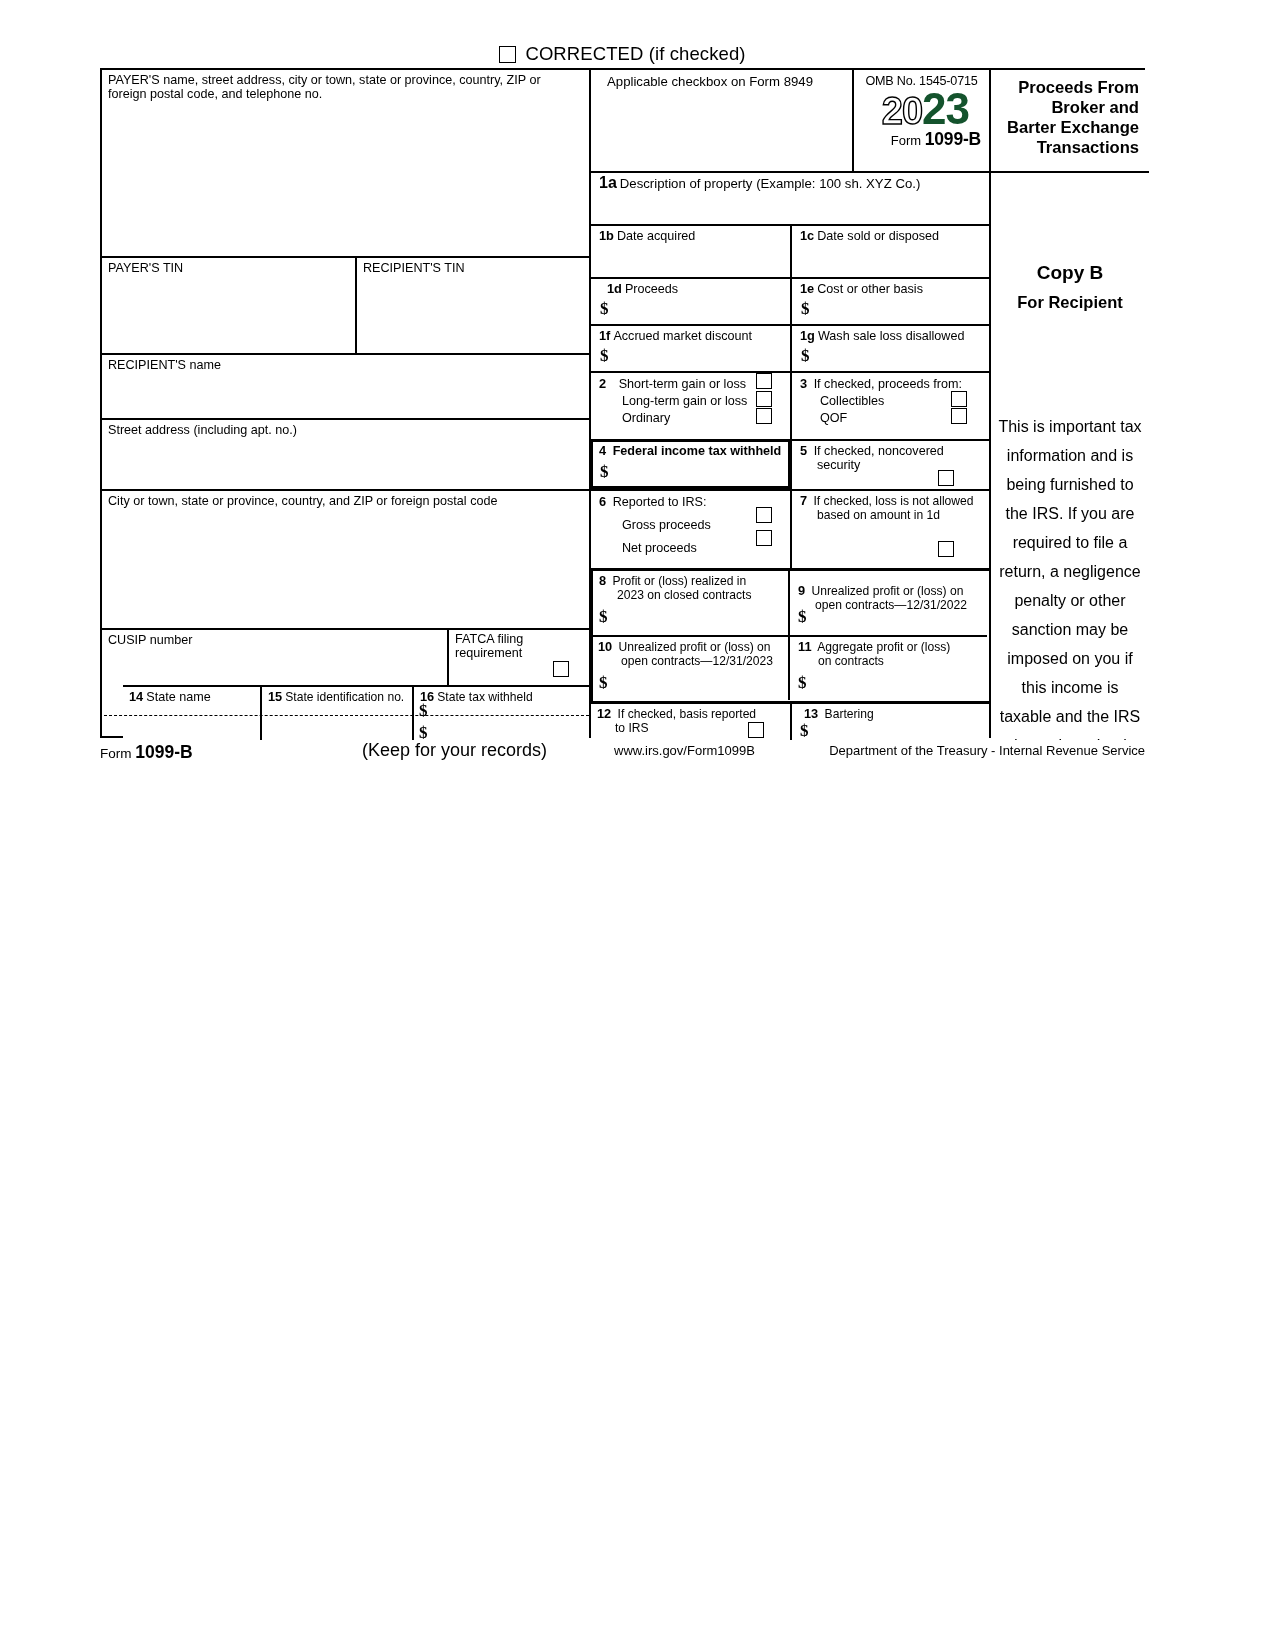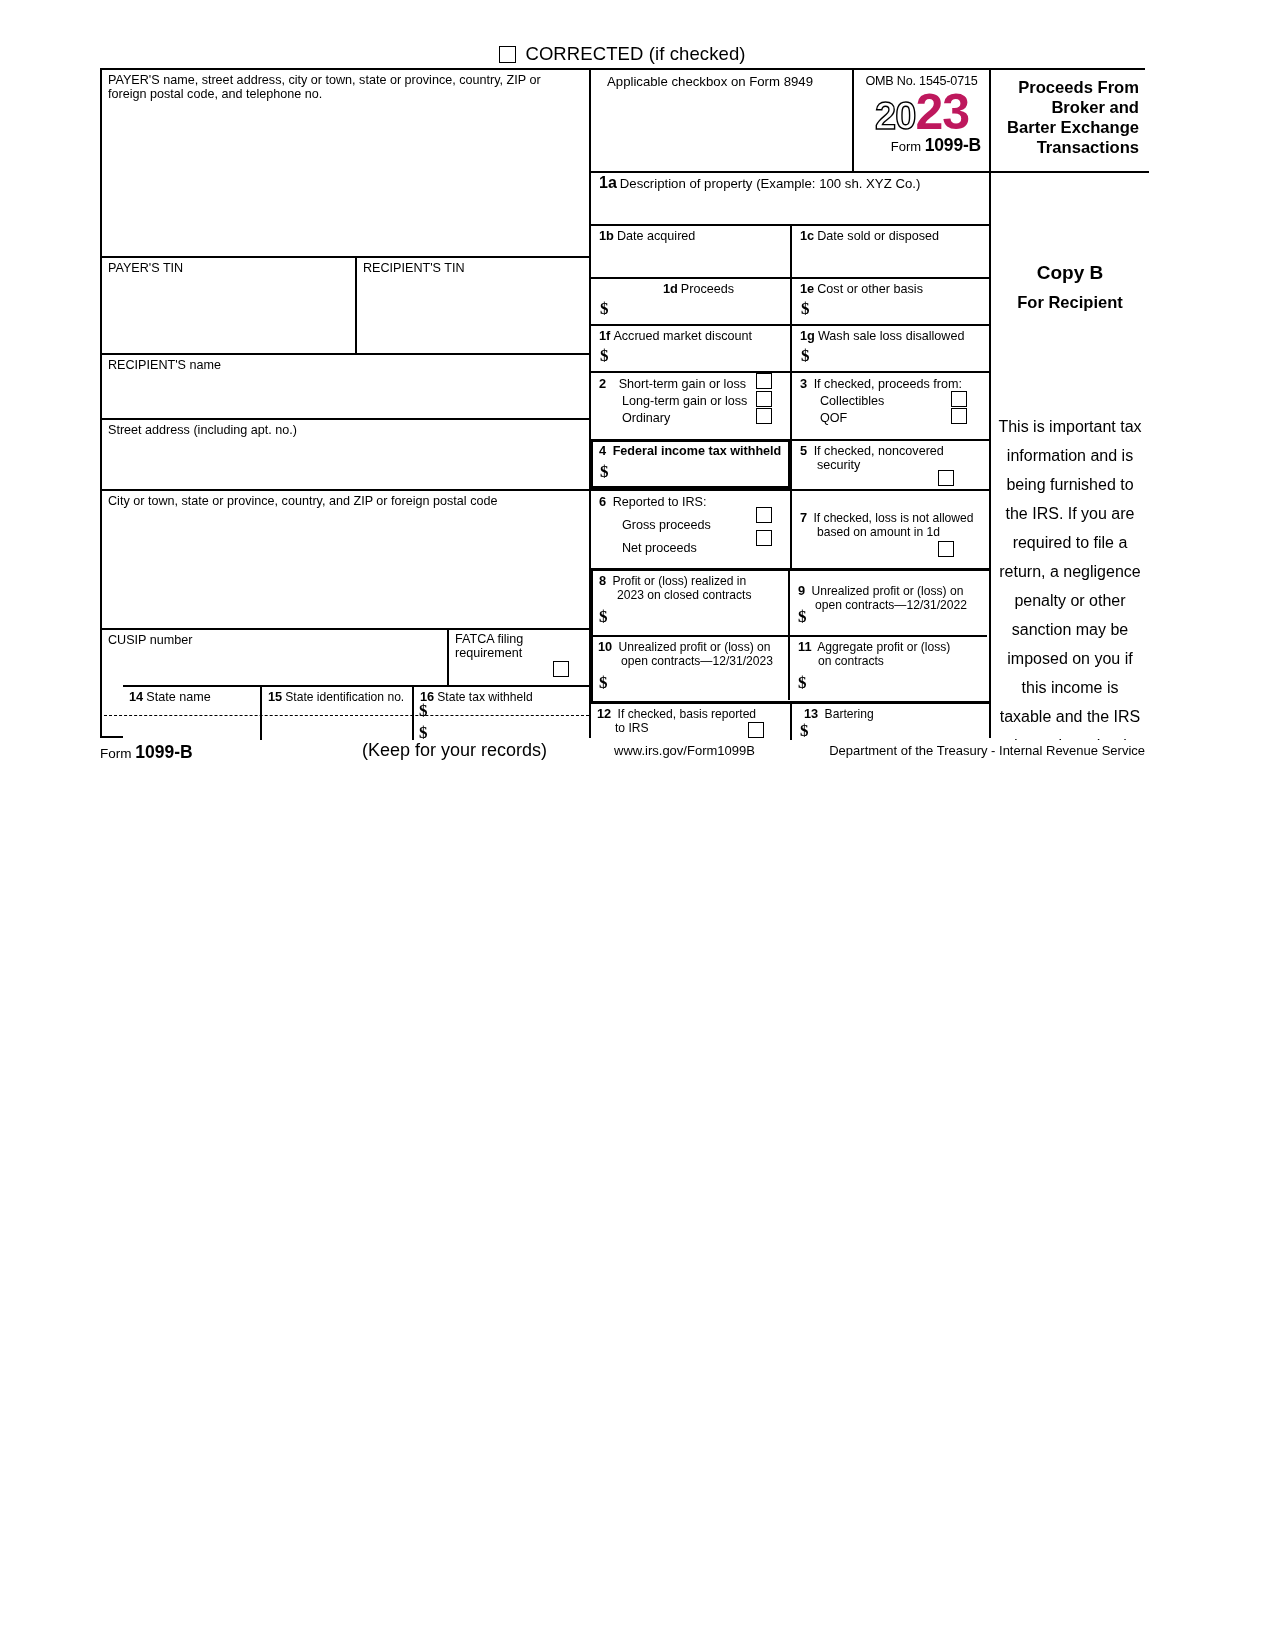--- a/index.html
+++ b/index.html
@@ -104,22 +104,22 @@
     line-height: 1;
     font-family: "Liberation Sans", sans-serif;
   }
   #year .y1 {
     font-size: 38px; font-weight: bold;
     color: #fff;
     -webkit-text-stroke: 1.4px #000;
     letter-spacing: -1px;
   }
   #year .y2 {
-    font-size: 50px; font-weight: bold;
-    color: #be185d;
+    font-size: 44px; font-weight: bold;
+    color: #14532d;
     letter-spacing: -1px;
   }
   #formno {
     text-align: right;
     padding-right: 8px;
     margin-top: -2px;
     font-size: 13px;
   }
   #formno b { font-size: 17.5px; letter-spacing: -.2px; }
 
@@ -244,21 +244,21 @@
       </div>
 
       <div class="cell bt" style="left:0;top:154px;width:199px;height:53px;">
         <div class="cap" style="padding-left:8px;"><span class="num">1b</span><span>Date acquired</span></div>
       </div>
       <div class="cell bt bl" style="left:199px;top:154px;width:199px;height:53px;">
         <div class="cap" style="padding-left:8px;"><span class="num">1c</span><span>Date sold or disposed</span></div>
       </div>
 
       <div class="cell bt" style="left:0;top:207px;width:199px;height:47px;">
-        <div class="cap" style="padding-left:16px;text-align:center;"><span class="num">1d</span><span>Proceeds</span></div>
+        <div class="cap" style="padding-left:16px;"><span class="num">1d</span><span>Proceeds</span></div>
         <span class="dollar" style="left:9px;top:20px;">$</span>
       </div>
       <div class="cell bt bl" style="left:199px;top:207px;width:199px;height:47px;">
         <div class="cap" style="padding-left:8px;"><span class="num">1e</span><span>Cost or other basis</span></div>
         <span class="dollar" style="left:9px;top:20px;">$</span>
       </div>
 
       <div class="cell bt" style="left:0;top:254px;width:199px;height:47px;">
         <div class="cap" style="padding-left:8px;"><span class="num">1f</span><span>Accrued market discount</span></div>
         <span class="dollar" style="left:9px;top:20px;">$</span>
@@ -325,21 +325,21 @@
           <span>Gross proceeds</span>
           <span class="cb" style="position:absolute;right:18px;top:-2px;"></span>
         </div>
         <div class="cap" style="padding-left:31px;padding-top:9px;position:relative;">
           <span>Net proceeds</span>
           <span class="cb" style="position:absolute;right:18px;top:-2px;"></span>
         </div>
       </div>
 
       <div class="cell bt bl" style="left:199px;top:419px;width:199px;height:79px;">
-        <div class="cap small" style="padding-left:8px;padding-top:20px;line-height:13.5px;">
+        <div class="cap small" style="padding-left:8px;padding-top:3px;line-height:13.5px;">
           <span class="num">7</span>
           <span>If checked, loss is not allowed</span>
         </div>
         <div class="cap small" style="padding-left:25px;padding-top:0;line-height:13.5px;">based on amount in 1d</div>
         <span class="cb" style="position:absolute;right:35px;top:50px;"></span>
       </div>
 
       <div class="cell" style="left:-1px;top:498px;width:400px;height:136px;border:3.6px solid #000;border-right:none;">
 
         <div class="cell" style="left:0;top:0;width:195px;height:64px;">

